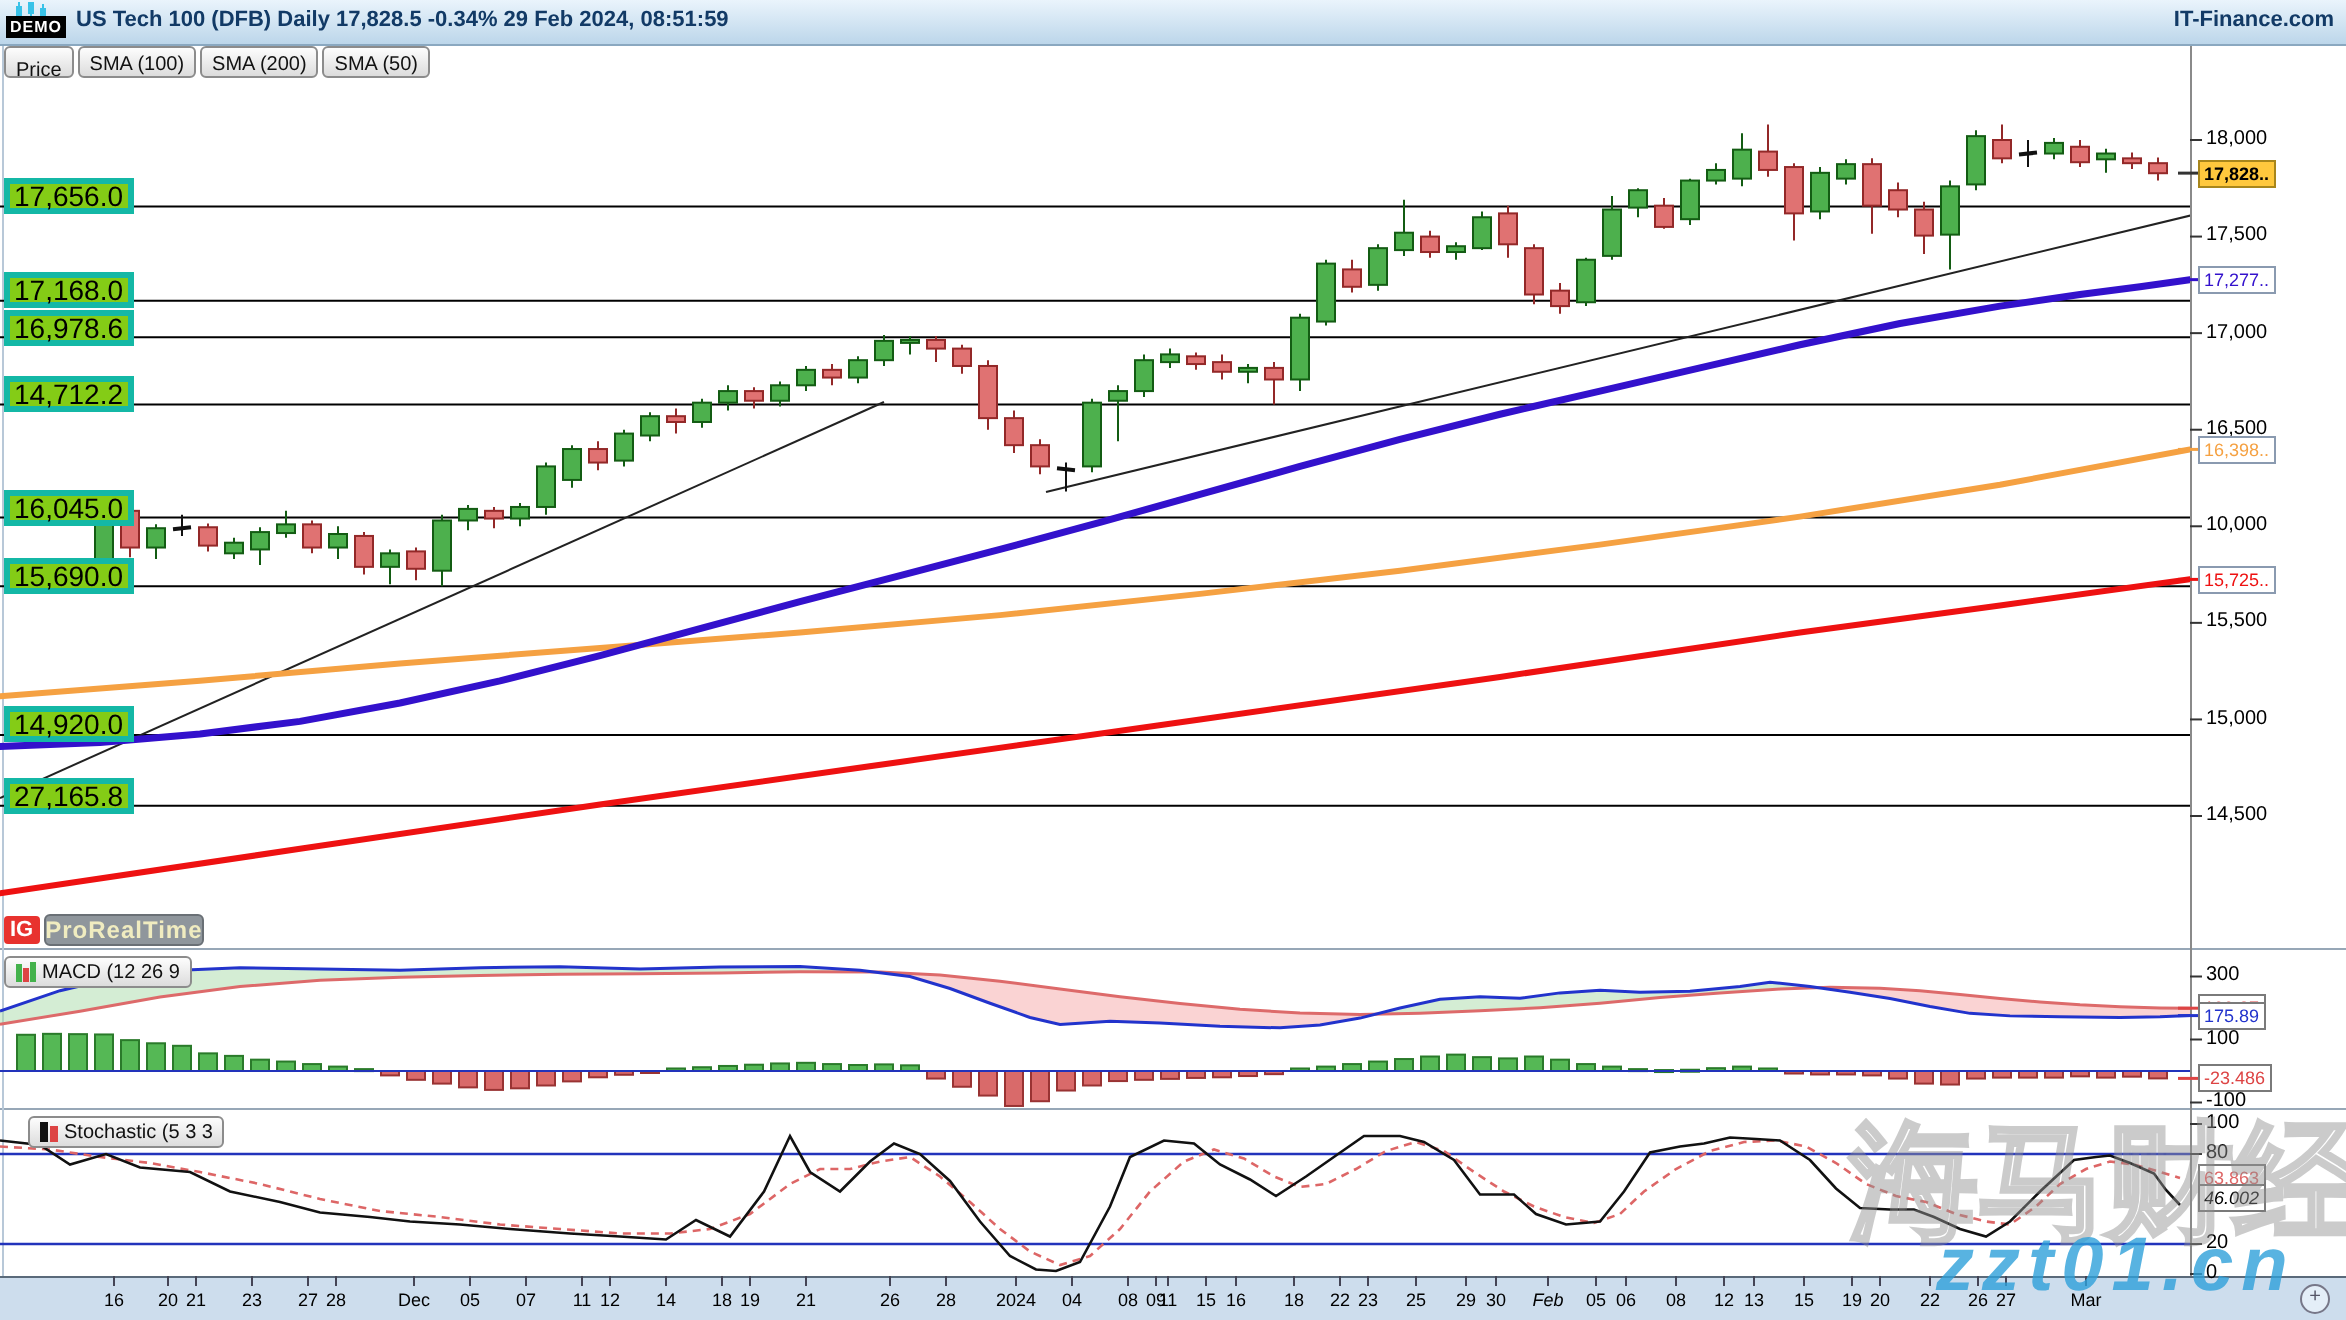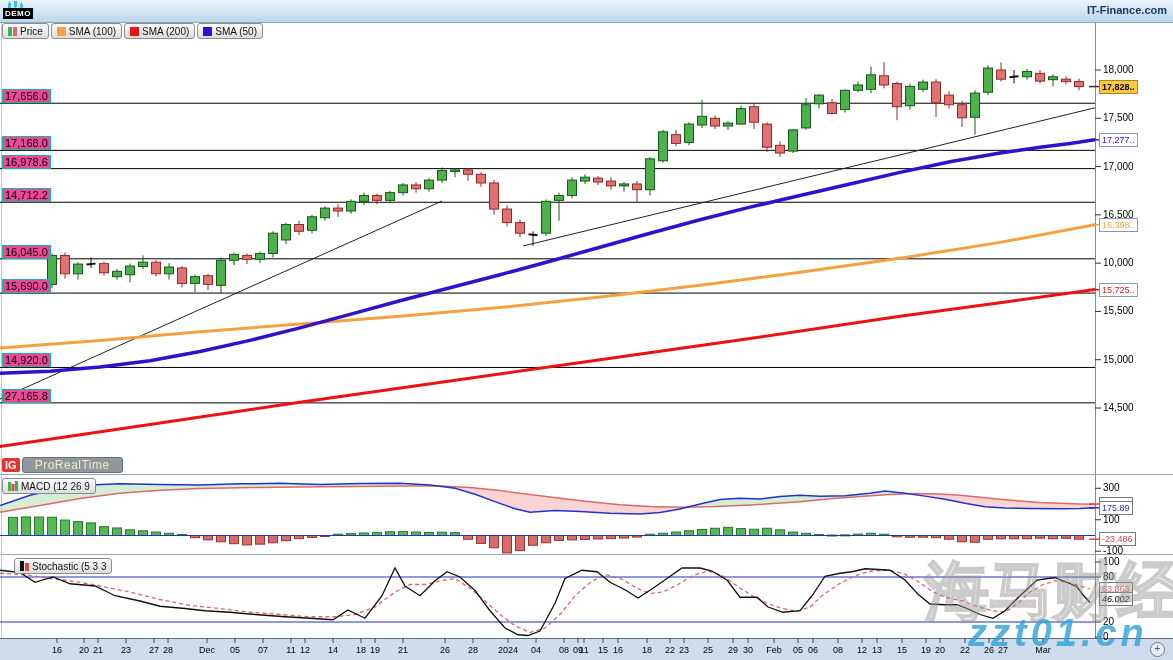--- a/index.html
+++ b/index.html
@@ -7,34 +7,34 @@
        font-family:"Liberation Sans","DejaVu Sans",sans-serif;}
   #topbar{position:absolute;left:0;top:0;width:1173px;height:22px;
     background:linear-gradient(#eaf4fc,#bcd6ea);border-bottom:1px solid #8aa8c0;z-index:6;}
   #topbar .title{position:absolute;left:38px;top:4px;font-size:11px;font-weight:bold;color:#123a66;white-space:nowrap;}
   #topbar .brand{position:absolute;right:6px;top:4px;font-size:11px;font-weight:bold;color:#123a66;}
   #demo{position:absolute;left:3px;top:8px;background:#000;color:#fff;font-size:8px;font-weight:bold;
     padding:1px 2px;letter-spacing:0.5px;line-height:9px;z-index:7;}
   #minicandles{position:absolute;left:6px;top:1px;z-index:7;}
   #legend{position:absolute;left:2px;top:23px;height:15px;z-index:6;display:flex;gap:2px;}
   .chip{display:flex;align-items:center;gap:3px;border:1px solid #8c8c8c;border-radius:3px;
-    background:linear-gradient(#fdfdfd,#dcdcdc);font-size:10px;color:#111;padding:0 5px;height:14px;}
+    background:linear-gradient(#fdfdfd,#dcdcdc);font-size:10px;color:#111;padding:0 5px;height:14px;flex-direction:column;}
   .chip .sw{width:9px;height:9px;display:inline-block;}
   .lbl{position:absolute;font-size:10px;color:#000;white-space:nowrap;z-index:3;}
   .box{position:absolute;font-size:9px;border:1px solid #7a7a7a;background:#fff;color:#000;
     padding:0 2px;line-height:12px;white-space:nowrap;z-index:4;}
-  .srbox{position:absolute;font-size:11px;border:1px solid #14b8a6;background:#ec4899;color:#000;
+  .srbox{position:absolute;font-size:14px;border:3px solid #14b8a6;background:#84cc16;color:#000;
     padding:0 2px;line-height:12px;white-space:nowrap;z-index:3;}
   #svg{position:absolute;left:0;top:0;z-index:2;}
   #dateaxis{position:absolute;left:0;top:638px;width:1173px;height:22px;background:#cddded;
     border-top:1px solid #5a6a7a;z-index:1;}
   .dlabel{position:absolute;top:645px;font-size:9px;color:#000;transform:translateX(-50%);z-index:3;}
   #igover{position:absolute;left:2px;top:457px;height:16px;display:flex;align-items:center;z-index:5;}
   #iglogo{background:#e8322e;color:#fff;font-weight:bold;font-size:11px;padding:1px 3px;border-radius:2px;}
-  #prt{background:#8f969c;color:#f0ecc0;font-weight:normal;font-size:12px;padding:0 12px;margin-left:2px;
+  #prt{background:#8f969c;color:#f0ecc0;font-weight:bold;font-size:12px;padding:0 0;margin-left:2px;
     border-radius:3px;border:1px solid #6a7076;letter-spacing:0.5px;}
   .panelabel{position:absolute;display:flex;align-items:center;gap:3px;border:1px solid #8c8c8c;border-radius:3px;
     background:linear-gradient(#fdfdfd,#dcdcdc);font-size:10px;color:#111;padding:0 5px;height:14px;z-index:5;}
   #wm-gray{position:absolute;left:925px;top:548px;font-size:64px;font-weight:bold;z-index:4;
     color:rgba(255,255,255,0.06);-webkit-text-stroke:2px rgba(140,140,140,0.45);letter-spacing:0px;white-space:nowrap;}
   #wm-blue{position:absolute;left:928px;top:612px;font-size:38px;font-weight:900;z-index:5;
     color:rgba(46,160,218,0.8);letter-spacing:4px;white-space:nowrap;font-style:italic;margin-left:40px;}
   #expand{position:absolute;left:1150px;top:642px;width:13px;height:13px;border:1px solid #778;
     border-radius:50%;color:#556;font-size:10px;line-height:12px;text-align:center;z-index:4;background:#e4eef8;}
 </style>
@@ -43,20 +43,21 @@
 
 <div id="topbar">
   <svg id="minicandles" width="26" height="8">
     <rect x="2" y="2" width="3" height="6" fill="#39c2e8"></rect>
       <rect x="8" y="0" width="3" height="6" fill="#39c2e8"></rect>
     <rect x="14" y="3" width="3" height="5" fill="#39c2e8"></rect>
       <rect x="3" y="0" width="1" height="8" fill="#39c2e8"></rect>
     <rect x="9" y="0" width="1" height="7" fill="#39c2e8"></rect>
       <rect x="15" y="1" width="1" height="7" fill="#39c2e8"></rect>
   </svg>
+  <span class="title">US Tech 100 (DFB) Daily 17,828.5 -0.34% 29 Feb 2024, 08:51:59</span>
   <span class="brand">IT-Finance.com</span>
 </div>
 <div id="demo">DEMO</div>
 <div id="legend">
     <div class="chip">
       <span class="sw" style="width:4px;background:#44b24c"></span>
       <span class="sw" style="width:4px;margin-left:-2px;background:#dd6a6a"></span>
       <span>Price</span>
     </div>
     <div class="chip">
@@ -513,21 +514,21 @@
 <div class="dlabel" style="left: 578px;">09</div>
 <div class="dlabel" style="left: 584px;">11</div>
 <div class="dlabel" style="left: 603px;">15</div>
 <div class="dlabel" style="left: 618px;">16</div>
 <div class="dlabel" style="left: 647px;">18</div>
 <div class="dlabel" style="left: 670px;">22</div>
 <div class="dlabel" style="left: 684px;">23</div>
 <div class="dlabel" style="left: 708px;">25</div>
 <div class="dlabel" style="left: 733px;">29</div>
 <div class="dlabel" style="left: 748px;">30</div>
-<div class="dlabel" style="left: 774px;">Feb</div>
+<div class="dlabel" style="left: 774px; font-style: italic;">Feb</div>
 <div class="dlabel" style="left: 798px;">05</div>
 <div class="dlabel" style="left: 813px;">06</div>
 <div class="dlabel" style="left: 838px;">08</div>
 <div class="dlabel" style="left: 862px;">12</div>
 <div class="dlabel" style="left: 877px;">13</div>
 <div class="dlabel" style="left: 902px;">15</div>
 <div class="dlabel" style="left: 926px;">19</div>
 <div class="dlabel" style="left: 940px;">20</div>
 <div class="dlabel" style="left: 965px;">22</div>
 <div class="dlabel" style="left: 989px;">26</div>

